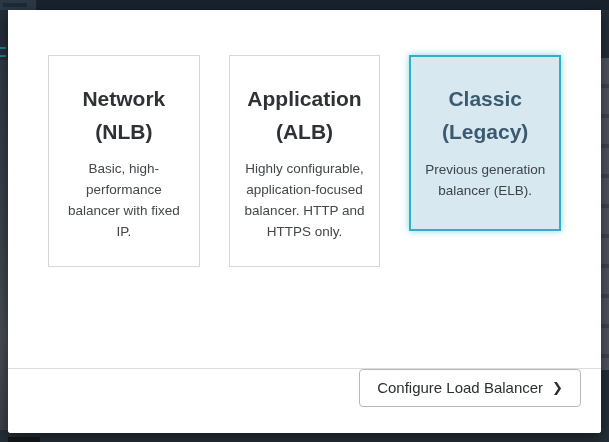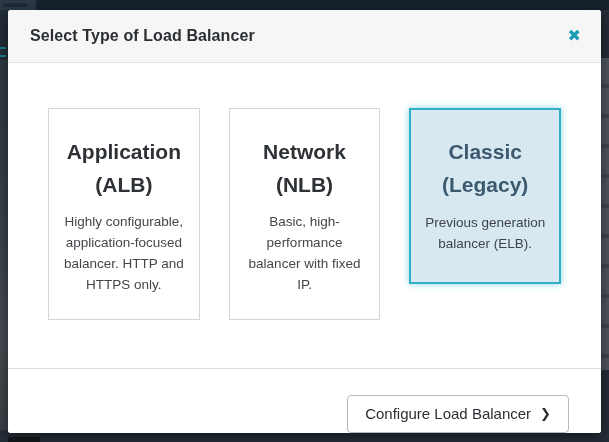--- a/index.html
+++ b/index.html
@@ -101,22 +101,22 @@
     height: 176px;
   }
   .card.selected .card-title { color: #3c5a6f; }
   .card.selected .card-desc { color: #3e444a; margin-top: 12px; }
 
   .modal-footer {
     flex: 0 0 65px;
     border-top: 1px solid #dddddd;
     background: #ffffff;
     border-radius: 0 0 3px 3px;
-    display: flex; align-items: flex-end; justify-content: flex-end;
-    padding-right: 32px;
+    display: flex; align-items: flex-start; justify-content: flex-end;
+    padding-right: 20px;
   }
   .configure-btn {
     display: inline-flex; align-items: center; gap: 9px;
     background: #ffffff;
     border: 1px solid #b9b9b9; border-radius: 4px;
     padding: 9px 17px 10px 17px;
     font-family: "Liberation Sans", "DejaVu Sans", sans-serif;
     font-size: 15px; color: #2b2f33;
     cursor: pointer;
   }
@@ -131,35 +131,31 @@
 <div class="bg-topbar"></div>
 <div class="bg-tab"></div>
 <div class="bg-teal-dash1"></div>
 <div class="bg-teal-dash2"></div>
 <div class="bg-left-strip"></div>
 <div class="bg-right-strip"></div>
 <div class="bg-bottom-bar"></div>
 
 <div class="modal">
 
-  <div class="modal-header">
-    <div class="modal-title">Select Type of Load Balancer</div>
-    <button class="close-btn">✖</button>
-  </div>
 
   <div class="modal-body">
 
     <div class="card">
-      <div class="card-title">Application (ALB)</div>
-      <div class="card-desc">Highly configurable, application-focused balancer. HTTP and HTTPS only.</div>
+      <div class="card-title">Network (NLB)</div>
+      <div class="card-desc">Basic, high-performance balancer with fixed IP.</div>
     </div>
 
     <div class="card">
-      <div class="card-title">Network (NLB)</div>
-      <div class="card-desc">Basic, high-performance balancer with fixed IP.</div>
+      <div class="card-title">Application (ALB)</div>
+      <div class="card-desc">Highly configurable, application-focused balancer. HTTP and HTTPS only.</div>
     </div>
 
     <div class="card selected">
       <div class="card-title">Classic (Legacy)</div>
       <div class="card-desc">Previous generation balancer (ELB).</div>
     </div>
 
   </div>
 
   <div class="modal-footer">

